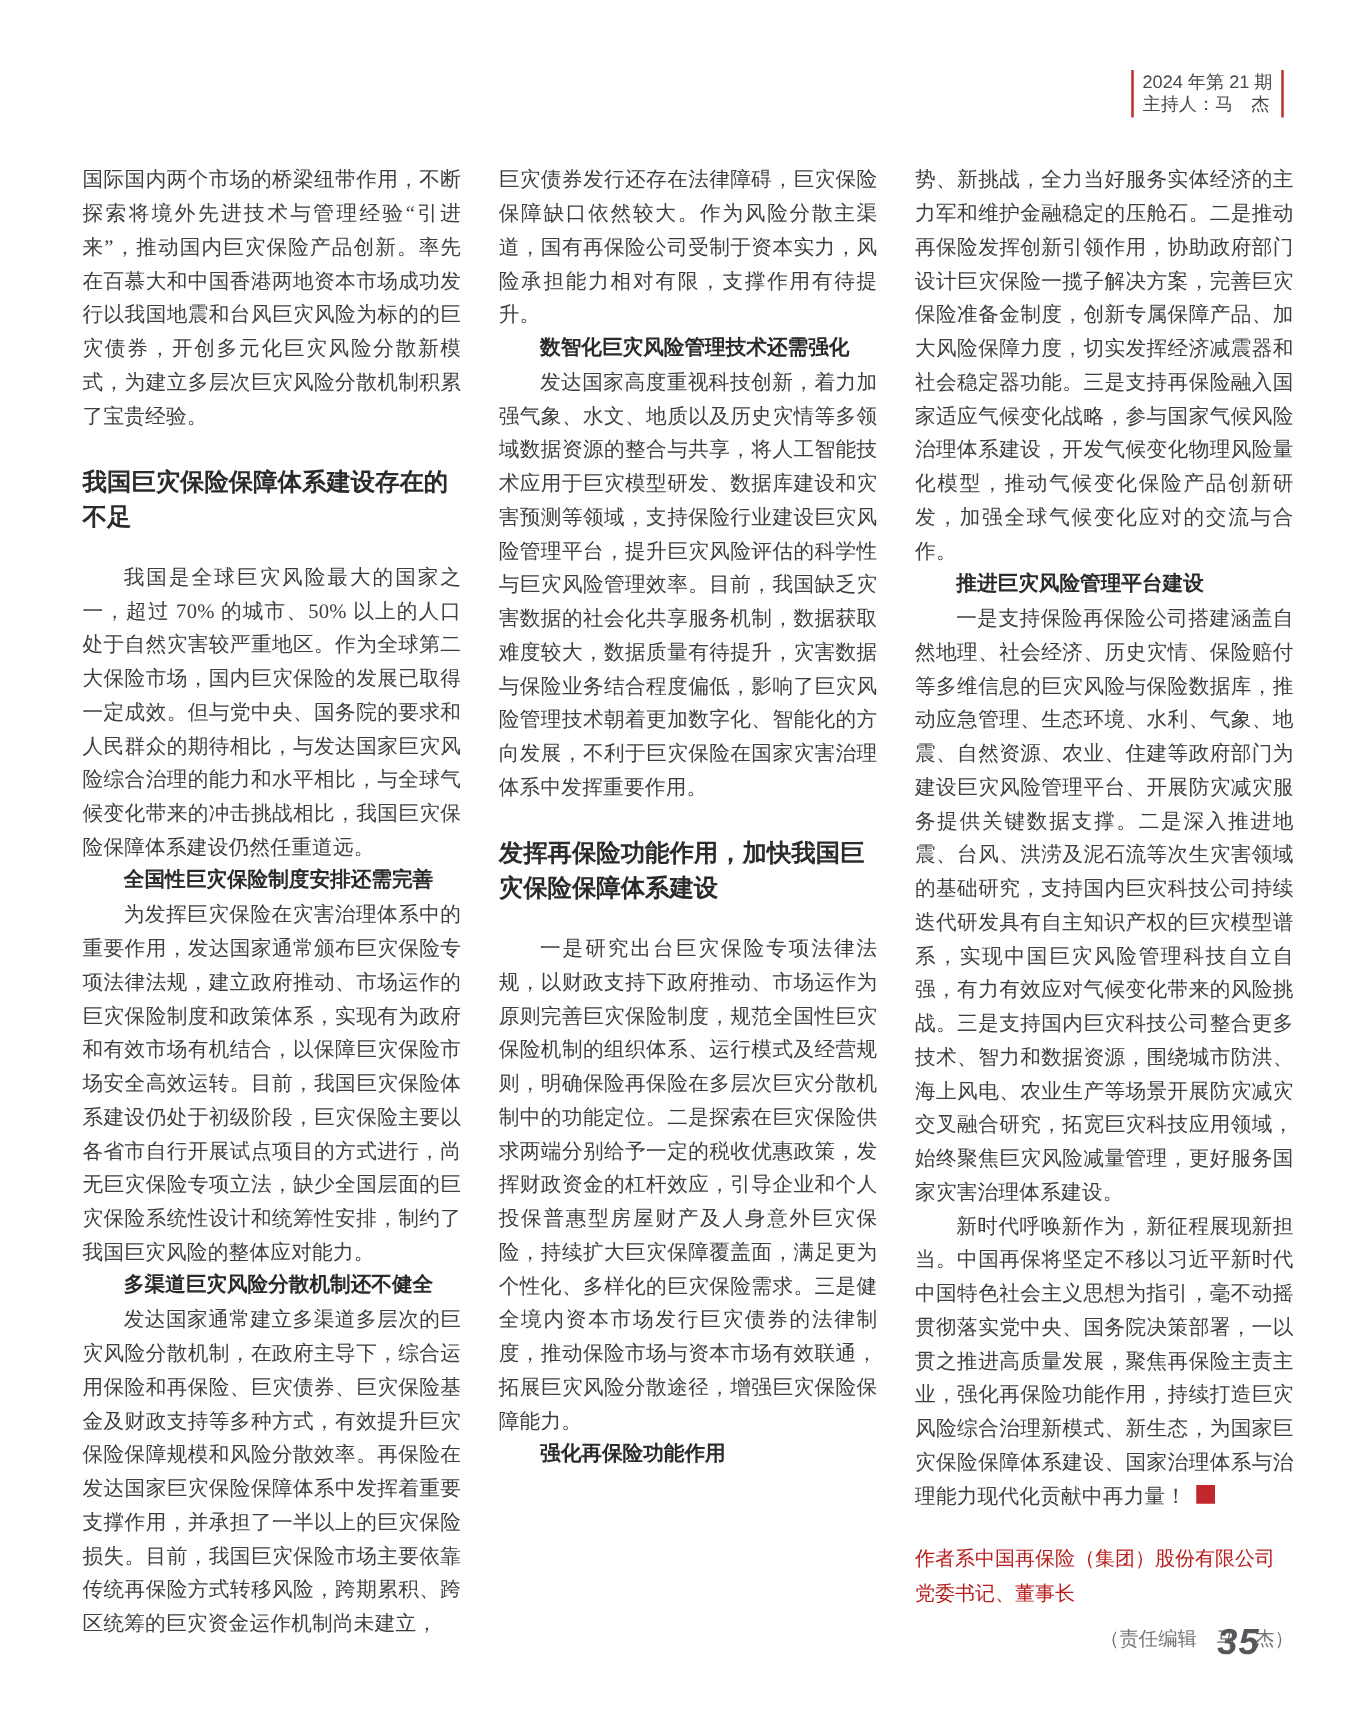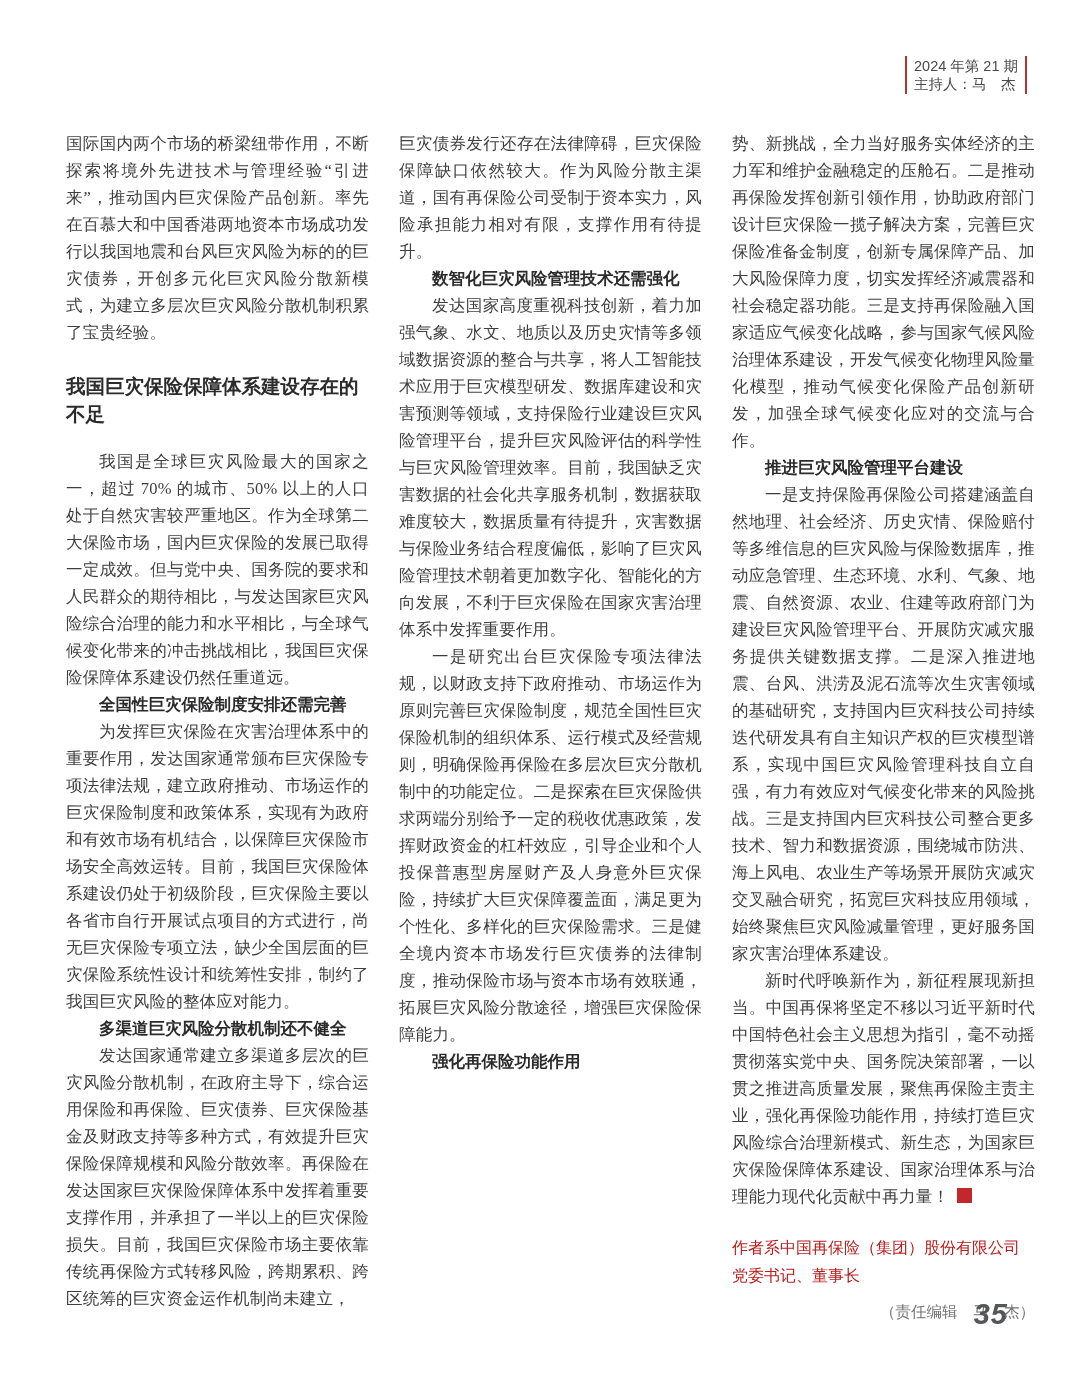--- a/index.html
+++ b/index.html
@@ -104,20 +104,21 @@
       <h3 class="h-sub">全国性巨灾保险制度安排还需完善</h3>
       <p class="body indent">为发挥巨灾保险在灾害治理体系中的重要作用，发达国家通常颁布巨灾保险专项法律法规，建立政府推动、市场运作的巨灾保险制度和政策体系，实现有为政府和有效市场有机结合，以保障巨灾保险市场安全高效运转。目前，我国巨灾保险体系建设仍处于初级阶段，巨灾保险主要以各省市自行开展试点项目的方式进行，尚无巨灾保险专项立法，缺少全国层面的巨灾保险系统性设计和统筹性安排，制约了我国巨灾风险的整体应对能力。</p>
       <h3 class="h-sub">多渠道巨灾风险分散机制还不健全</h3>
       <p class="body indent">发达国家通常建立多渠道多层次的巨灾风险分散机制，在政府主导下，综合运用保险和再保险、巨灾债券、巨灾保险基金及财政支持等多种方式，有效提升巨灾保险保障规模和风险分散效率。再保险在发达国家巨灾保险保障体系中发挥着重要支撑作用，并承担了一半以上的巨灾保险损失。目前，我国巨灾保险市场主要依靠传统再保险方式转移风险，跨期累积、跨区统筹的巨灾资金运作机制尚未建立，</p>
     </section>
 
     <section class="col">
       <p class="body">巨灾债券发行还存在法律障碍，巨灾保险保障缺口依然较大。作为风险分散主渠道，国有再保险公司受制于资本实力，风险承担能力相对有限，支撑作用有待提升。</p>
       <h3 class="h-sub">数智化巨灾风险管理技术还需强化</h3>
       <p class="body indent">发达国家高度重视科技创新，着力加强气象、水文、地质以及历史灾情等多领域数据资源的整合与共享，将人工智能技术应用于巨灾模型研发、数据库建设和灾害预测等领域，支持保险行业建设巨灾风险管理平台，提升巨灾风险评估的科学性与巨灾风险管理效率。目前，我国缺乏灾害数据的社会化共享服务机制，数据获取难度较大，数据质量有待提升，灾害数据与保险业务结合程度偏低，影响了巨灾风险管理技术朝着更加数字化、智能化的方向发展，不利于巨灾保险在国家灾害治理体系中发挥重要作用。</p>
+      <h2 class="h-main">发挥再保险功能作用，加快我国巨灾保险保障体系建设</h2>
       <p class="body indent">一是研究出台巨灾保险专项法律法规，以财政支持下政府推动、市场运作为原则完善巨灾保险制度，规范全国性巨灾保险机制的组织体系、运行模式及经营规则，明确保险再保险在多层次巨灾分散机制中的功能定位。二是探索在巨灾保险供求两端分别给予一定的税收优惠政策，发挥财政资金的杠杆效应，引导企业和个人投保普惠型房屋财产及人身意外巨灾保险，持续扩大巨灾保障覆盖面，满足更为个性化、多样化的巨灾保险需求。三是健全境内资本市场发行巨灾债券的法律制度，推动保险市场与资本市场有效联通，拓展巨灾风险分散途径，增强巨灾保险保障能力。</p>
       <h3 class="h-sub">强化再保险功能作用</h3>
     </section>
 
     <section class="col">
       <p class="body">势、新挑战，全力当好服务实体经济的主力军和维护金融稳定的压舱石。二是推动再保险发挥创新引领作用，协助政府部门设计巨灾保险一揽子解决方案，完善巨灾保险准备金制度，创新专属保障产品、加大风险保障力度，切实发挥经济减震器和社会稳定器功能。三是支持再保险融入国家适应气候变化战略，参与国家气候风险治理体系建设，开发气候变化物理风险量化模型，推动气候变化保险产品创新研发，加强全球气候变化应对的交流与合作。</p>
       <h3 class="h-sub">推进巨灾风险管理平台建设</h3>
       <p class="body indent">一是支持保险再保险公司搭建涵盖自然地理、社会经济、历史灾情、保险赔付等多维信息的巨灾风险与保险数据库，推动应急管理、生态环境、水利、气象、地震、自然资源、农业、住建等政府部门为建设巨灾风险管理平台、开展防灾减灾服务提供关键数据支撑。二是深入推进地震、台风、洪涝及泥石流等次生灾害领域的基础研究，支持国内巨灾科技公司持续迭代研发具有自主知识产权的巨灾模型谱系，实现中国巨灾风险管理科技自立自强，有力有效应对气候变化带来的风险挑战。三是支持国内巨灾科技公司整合更多技术、智力和数据资源，围绕城市防洪、海上风电、农业生产等场景开展防灾减灾交叉融合研究，拓宽巨灾科技应用领域，始终聚焦巨灾风险减量管理，更好服务国家灾害治理体系建设。</p>
       <p class="body indent"><span>新时代呼唤新作为，新征程展现新担当。中国再保将坚定不移以习近平新时代中国特色社会主义思想为指引，毫不动摇贯彻落实党中央、国务院决策部署，一以贯之推进高质量发展，聚焦再保险主责主业，强化再保险功能作用，持续打造巨灾风险综合治理新模式、新生态，为国家巨灾保险保障体系建设、国家治理体系与治理能力现代化贡献中再力量！</span><span class="endmark"></span></p>
       <p class="author">作者系中国再保险（集团）股份有限公司党委书记、董事长</p>

